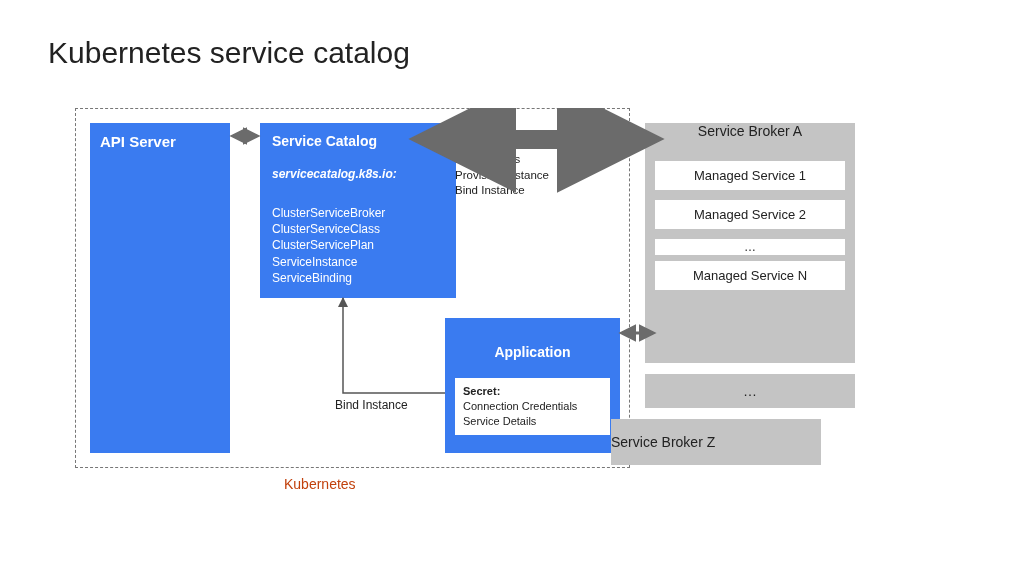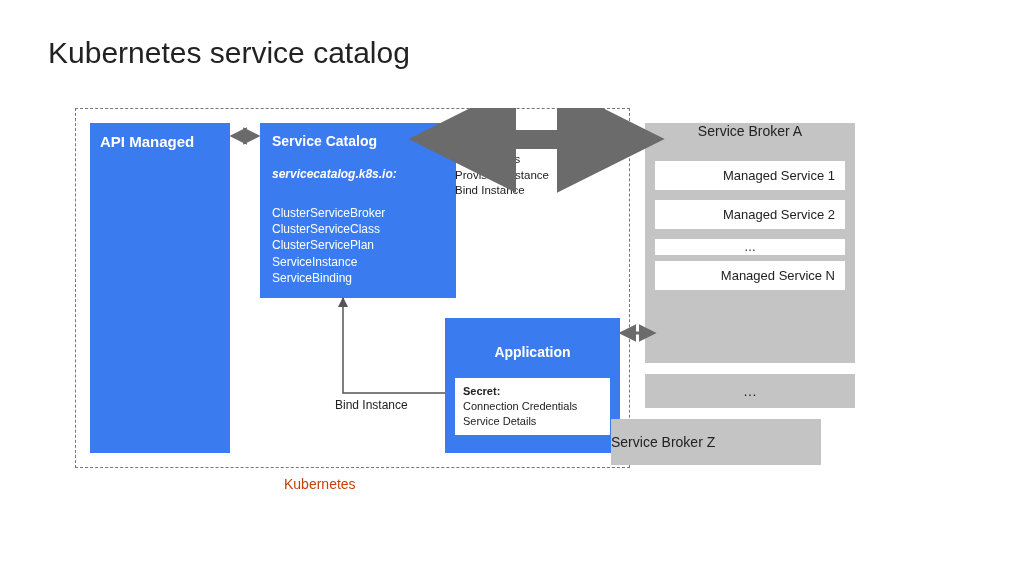--- a/index.html
+++ b/index.html
@@ -128,21 +128,21 @@
   .broker-a .title {
     font-size: 14px;
     text-align: center;
     margin-bottom: 22px;
   }
   .managed {
     background: #fff;
     font-size: 13px;
     padding: 7px 10px;
     margin-bottom: 10px;
-    text-align: right;
+    text-align: center;
   }
   .managed.thin {
     padding: 1px 10px;
     text-align: center;
     font-size: 12px;
     margin-bottom: 6px;
   }
   .broker-ellipsis {
     left: 570px;
     top: 266px;
@@ -200,21 +200,21 @@
 <body>
 
 <div class="page-title">Kubernetes service catalog</div>
 
 <div class="diagram">
 
   <div class="kube-box"></div>
   <div class="kube-label">Kubernetes</div>
 
   <div class="api-server">
-    <div class="title">API Managed</div>
+    <div class="title">API Server</div>
   </div>
 
   <div class="svc-catalog">
     <div class="title">Service Catalog</div>
     <div class="apigroup">servicecatalog.k8s.io:</div>
     <div class="resources">
       <div>ClusterServiceBroker</div>
       <div>ClusterServiceClass</div>
       <div>ClusterServicePlan</div>
       <div>ServiceInstance</div>

